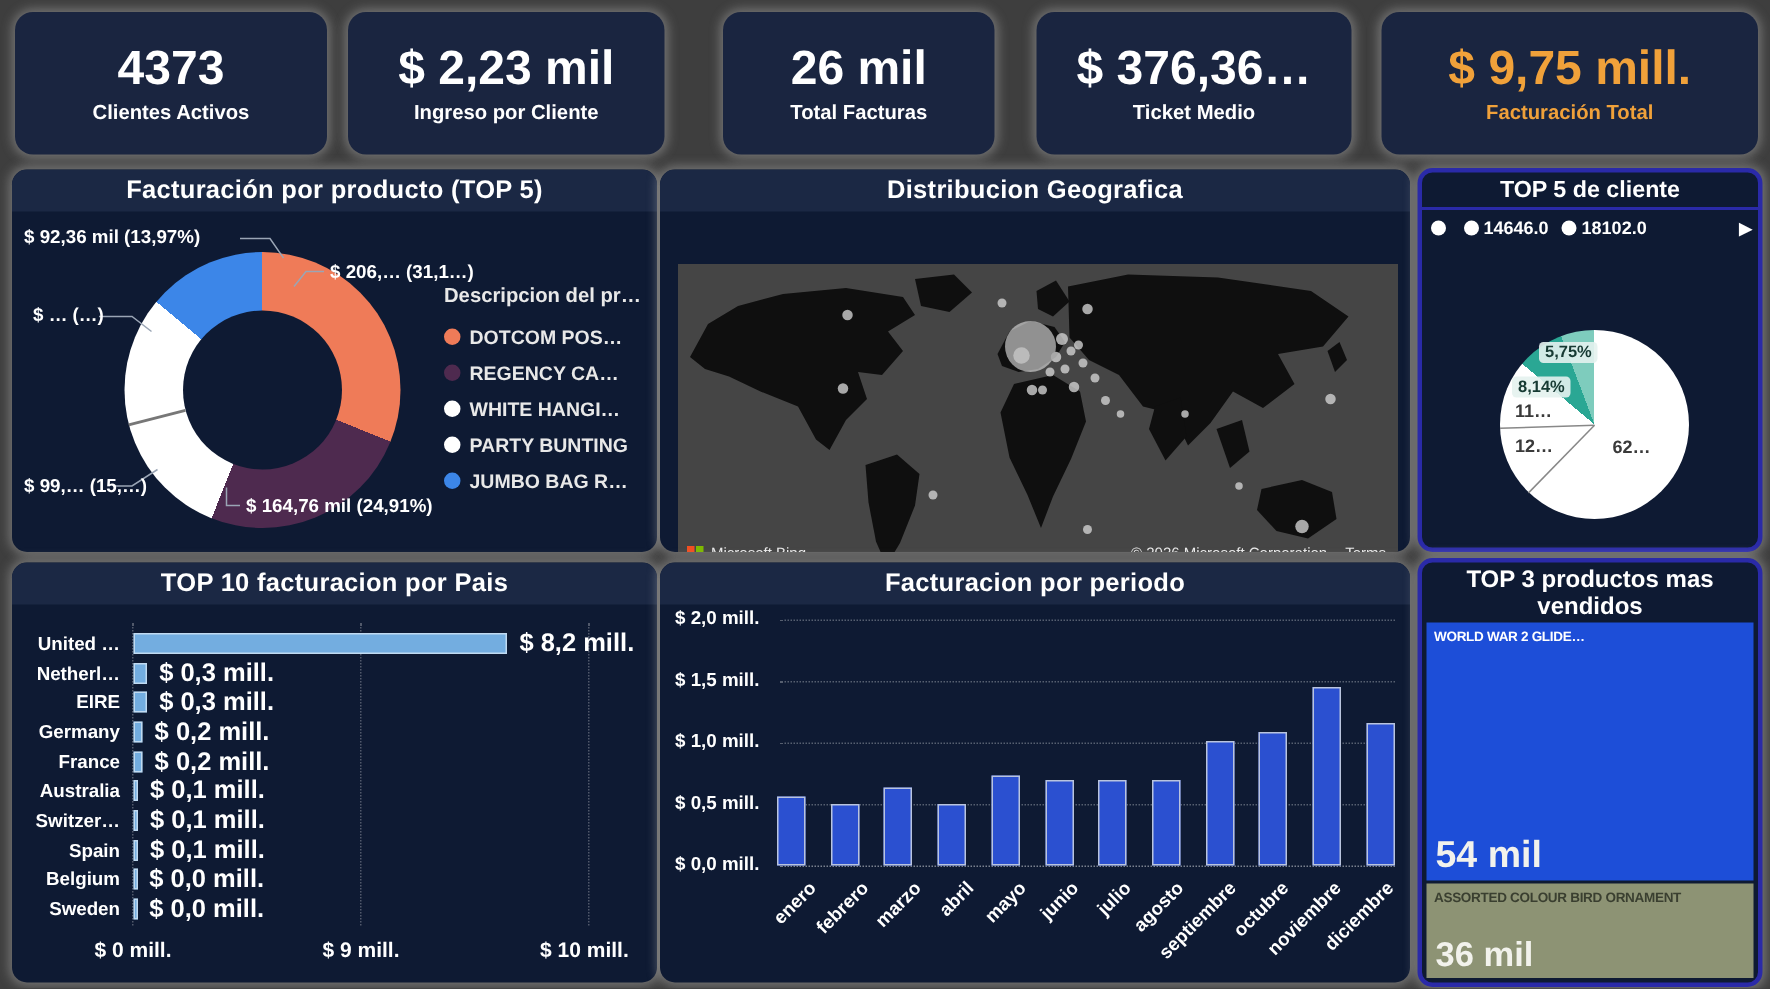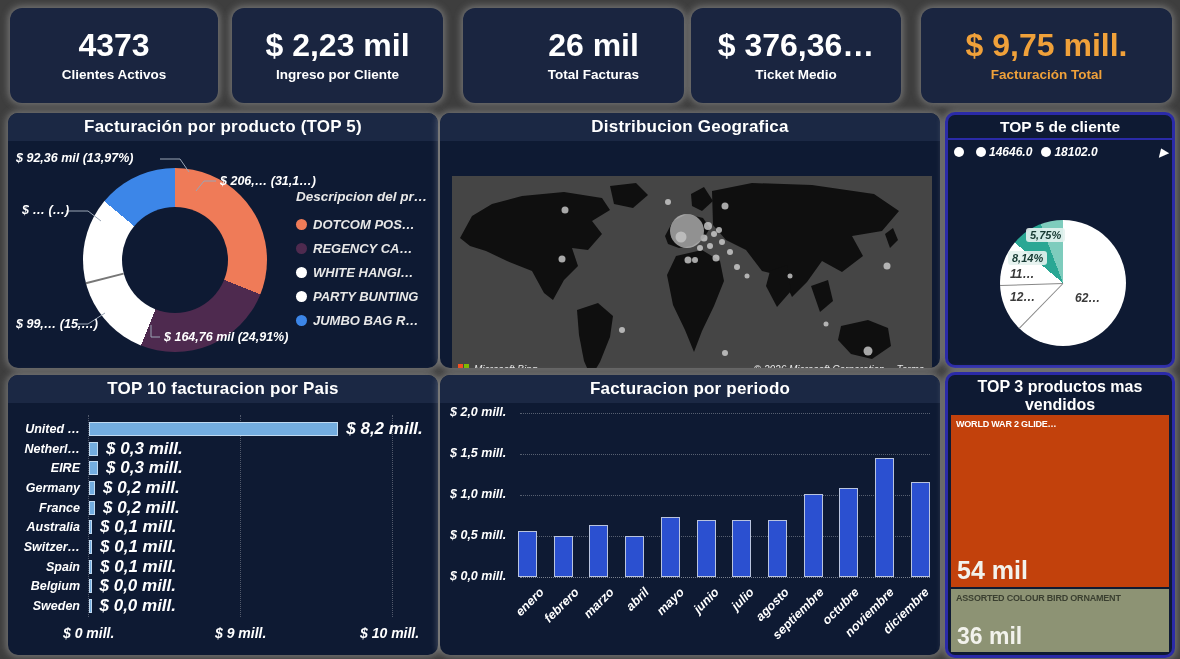--- a/index.html
+++ b/index.html
@@ -19,21 +19,21 @@
     position:absolute;top:8px;height:95px;background:#1a2540;border-radius:12px;
     box-shadow:0 0 7px 2px rgba(205,205,205,.38);
     display:flex;flex-direction:column;align-items:center;justify-content:center;gap:6px;
   }
   .kpi .val{font-size:32px;font-weight:700;line-height:1;}
   .kpi .lbl{font-size:13.5px;font-weight:700;}
   .ptitle{
     height:28px;background:#1b2844;display:flex;align-items:center;justify-content:center;
     font-size:17px;font-weight:700;letter-spacing:.2px;
   }
-  .pbody{position:relative;font-style:italic;}
+  .pbody{position:relative;}
   
   .donut{
     position:absolute;width:184px;height:184px;border-radius:50%;
   }
   .donut::after{
     content:"";position:absolute;left:39px;top:39px;width:106px;height:106px;border-radius:50%;
     background:#0e1a33;
   }
   .radline{position:absolute;left:50%;top:50%;height:1.5px;background:#777;transform-origin:0 50%;}
   .chart-label{position:absolute;font-size:12.5px;font-weight:700;color:#fff;white-space:nowrap;}
@@ -82,21 +82,21 @@
 <body>
 
 <div class="kpi" style="left:10px;width:208px;">
   <div class="val" style="color: rgb(255, 255, 255);">4373</div>
   <div class="lbl">Clientes Activos</div>
 </div>
 <div class="kpi" style="left:232px;width:211px;">
   <div class="val" style="color: rgb(255, 255, 255);">$ 2,23 mil</div>
   <div class="lbl">Ingreso por Cliente</div>
 </div>
-<div class="kpi" style="left:463px;width:181px;padding-left:40px;">
+<div class="kpi" style="left:482px;width:181px;">
   <div class="val" style="color: rgb(255, 255, 255);">26 mil</div>
   <div class="lbl">Total Facturas</div>
 </div>
 <div class="kpi" style="left:691px;width:210px;">
   <div class="val" style="color: rgb(255, 255, 255);">$ 376,36…</div>
   <div class="lbl">Ticket Medio</div>
 </div>
 <div class="kpi" style="left:921px;width:251px;">
   <div class="val" style="color: rgb(240, 161, 58);">$ 9,75 mill.</div>
   <div class="lbl" style="color: rgb(240, 161, 58);">Facturación Total</div>
@@ -341,21 +341,21 @@
     <div class="mlab" style="left:322px;top:182px;">octubre</div>
     <div class="mlab" style="left:357px;top:182px;">noviembre</div>
     <div class="mlab" style="left:392px;top:182px;">diciembre</div>
   </div>
 </div>
 
 <div class="panel bordered" style="left:945px;top:372px;width:230px;height:286px;box-sizing:border-box;">
   <div style="padding:3px 10px 4px;text-align:center;font-size:16px;font-weight:700;line-height:1.1;">TOP 3 productos mas vendidos</div>
   <div class="tm" style="top:40px;">
     <div class="tmrow" style="flex:73;">
-      <div class="tile" style="flex: 51.5 1 0%; background-color: #c2410c;">
+      <div class="tile" style="flex: 51.5 1 0%; background-color: #1d4ed8;">
         <div class="tname" style="color: rgb(255, 255, 255);">WORLD WAR 2 GLIDE…</div>
         <div class="tval">54 mil</div>
       </div>
     </div>
     <div class="tmrow" style="flex:27;">
       <div class="tile" style="flex: 1 1 0%; background-color: rgb(141, 147, 116);">
         <div class="tname" style="color: rgb(58, 63, 48);">ASSORTED COLOUR BIRD ORNAMENT</div>
         <div class="tval" style="font-size:23px;">36 mil</div>
       </div>
     </div>

